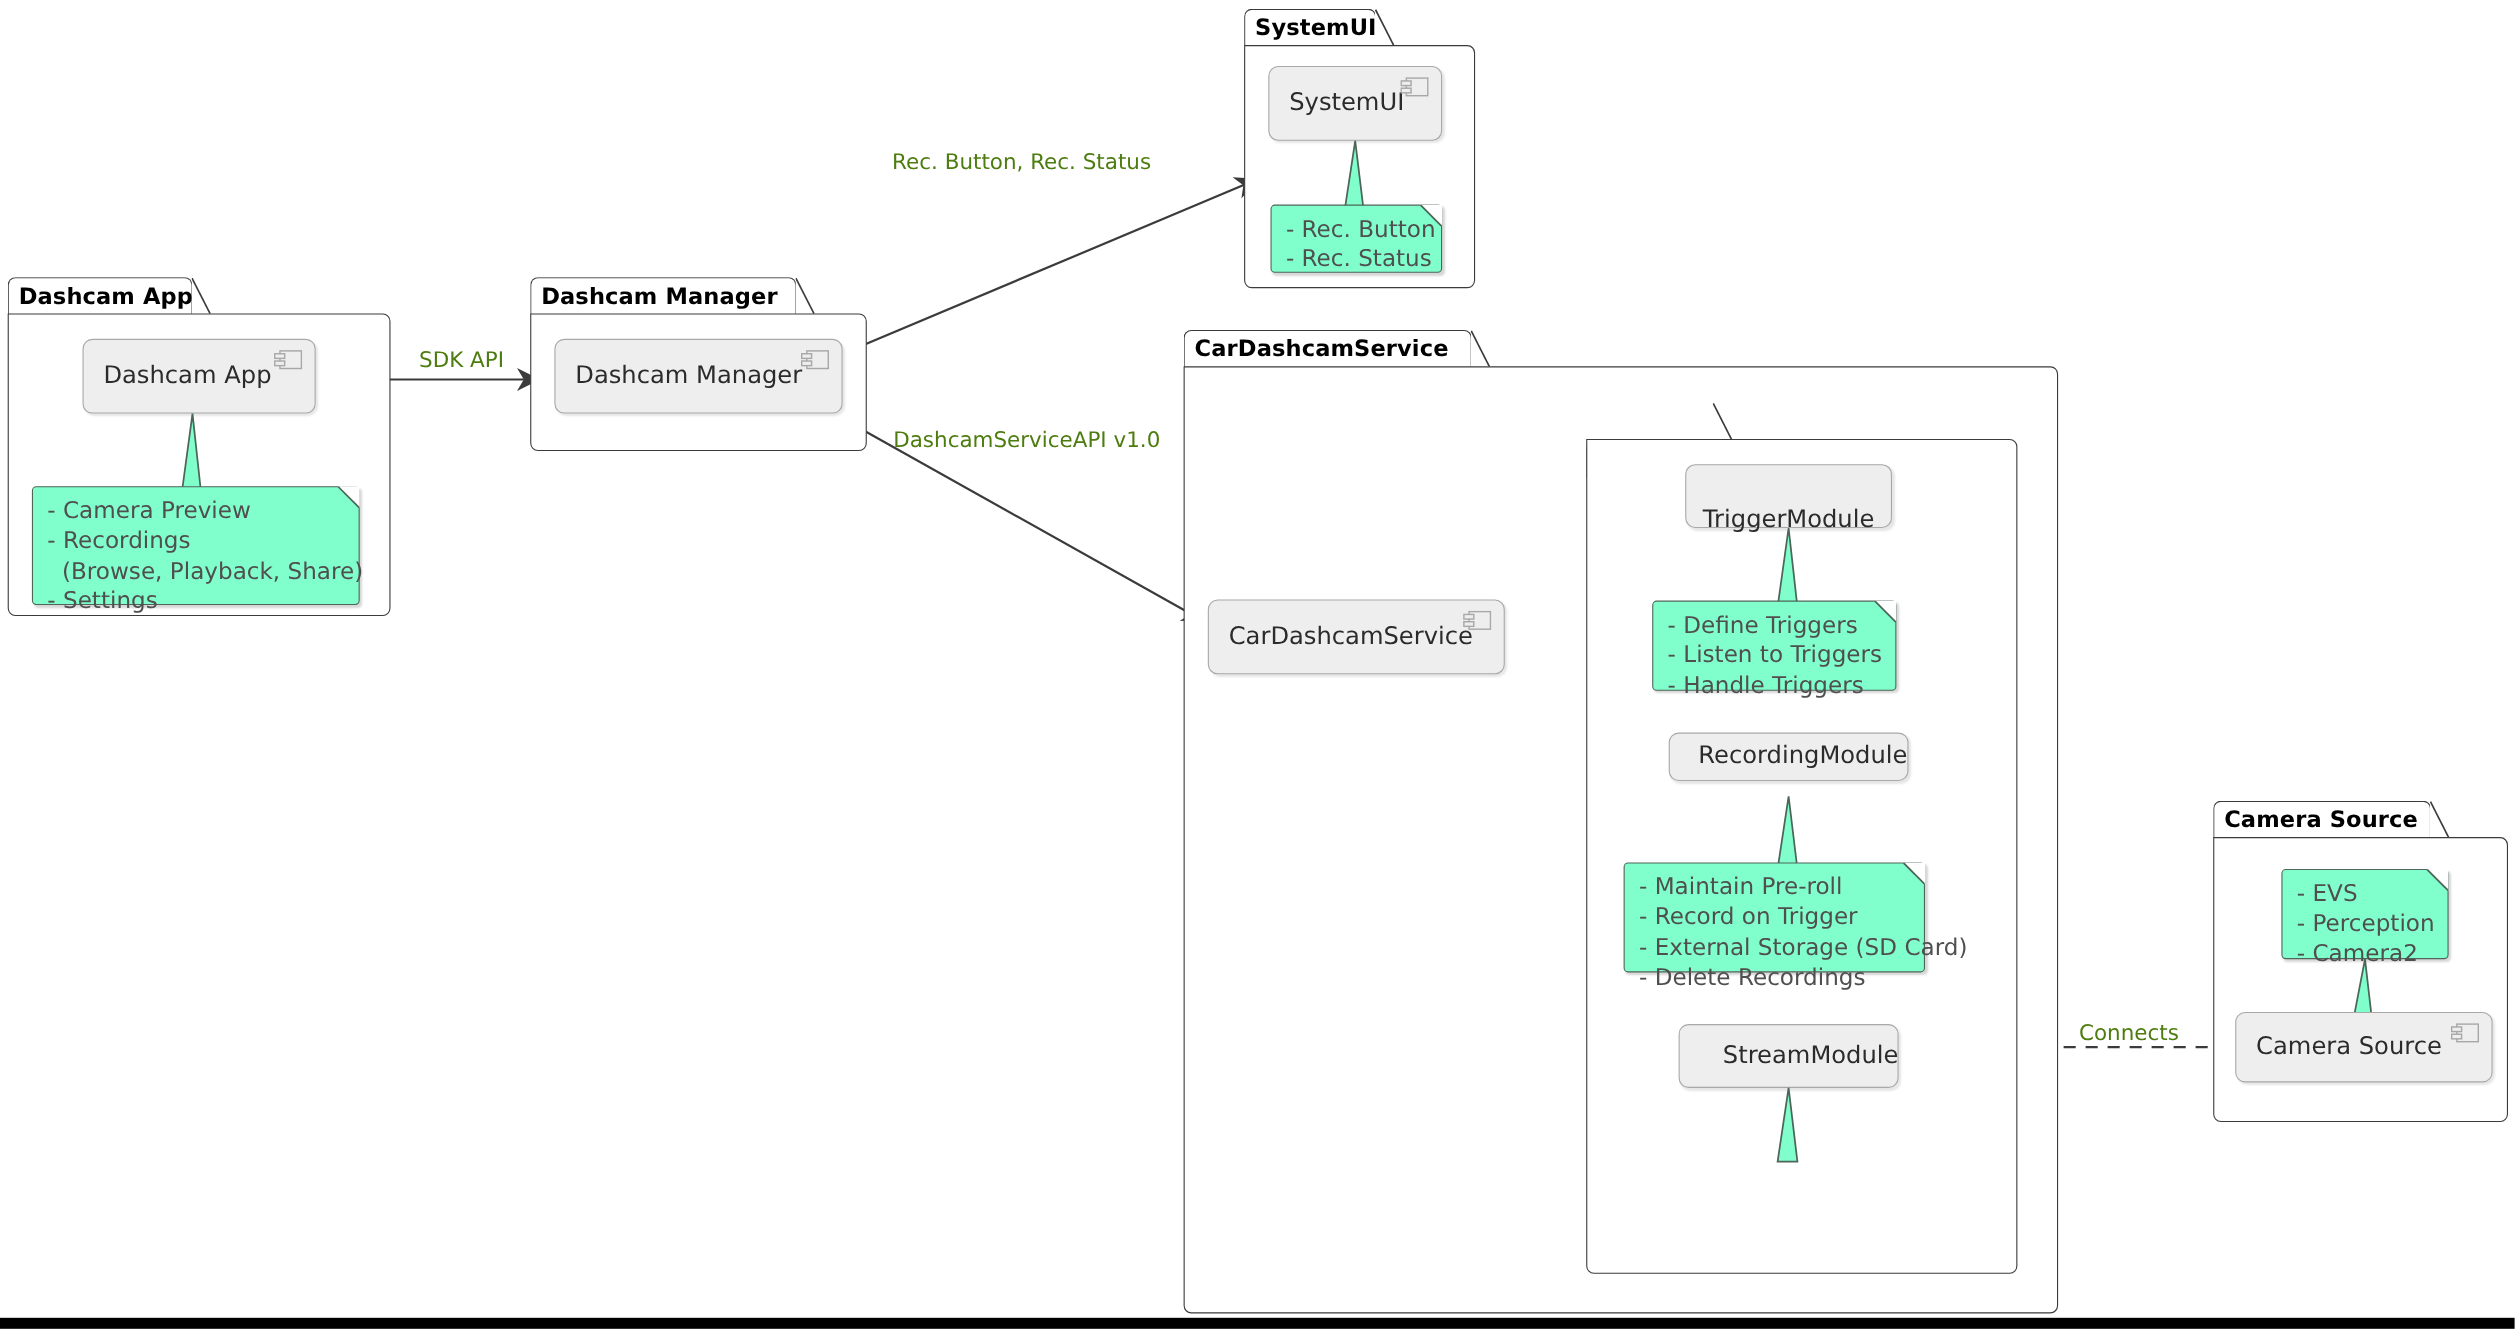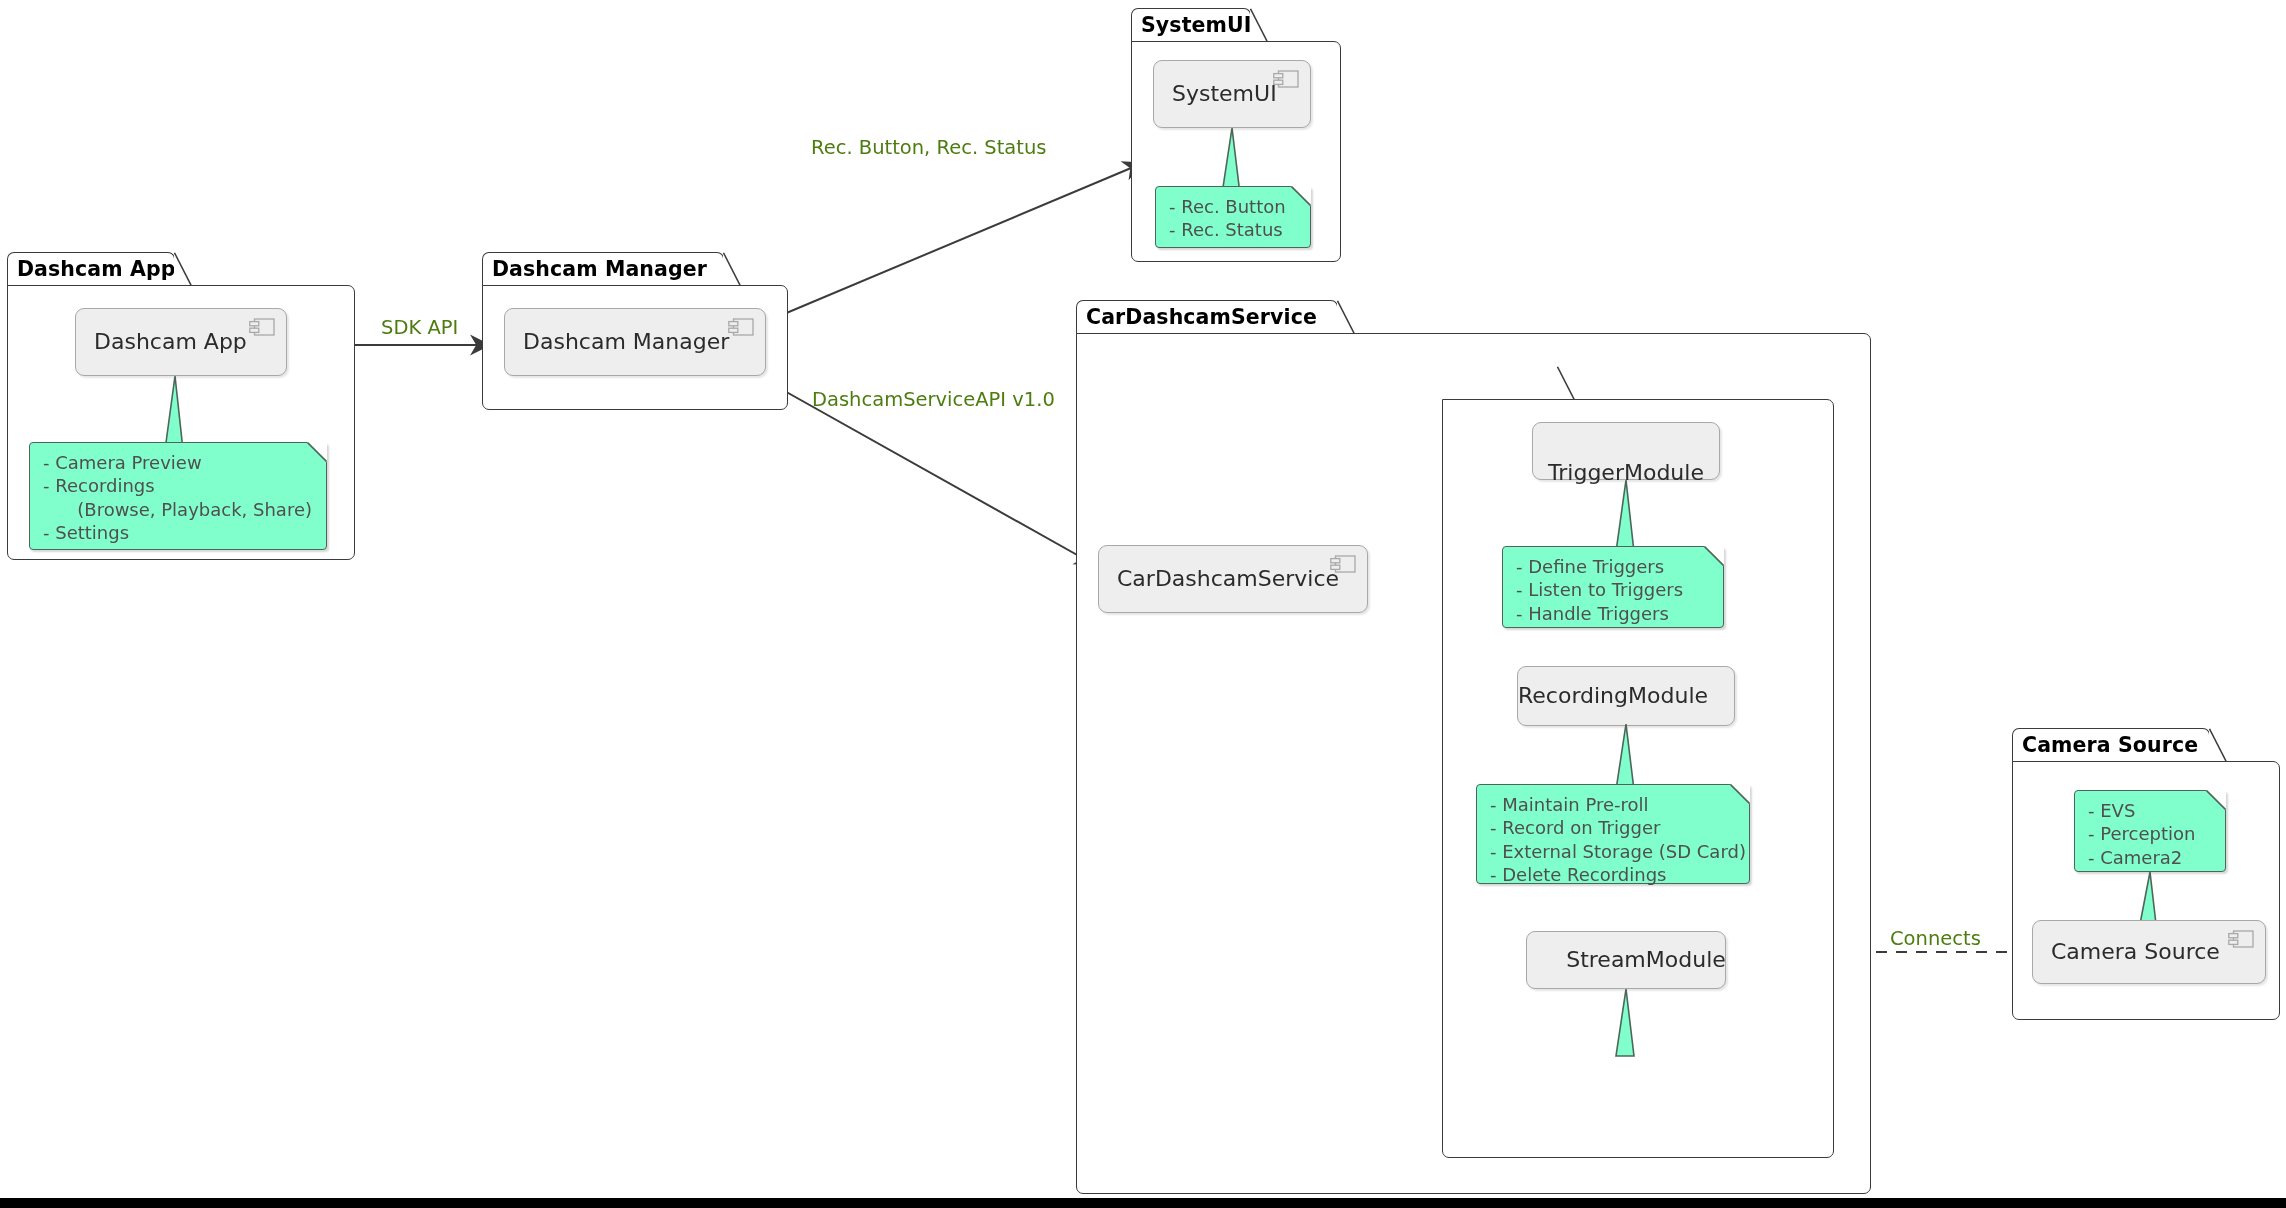--- a/index.html
+++ b/index.html
@@ -63,21 +63,21 @@
     border:1.6px solid #4D6659;
     box-sizing:border-box;
     border-radius:4px;
     box-shadow:2px 2px 2px rgba(0,0,0,0.16);
   }
   .note .note-fold{
     position:absolute;right:-1px;top:-1px;width:20px;height:20px;
   }
   .note .note-lines{
     padding:8px 14px 8px 13px;
-    font-size:18px;line-height:1.30;
+    font-size:21px;line-height:1.30;
     color:#4F4F4F;white-space:nowrap;
   }
   .note .note-lines .bold{font-weight:bold;color:#3F3F3F;}
 
   
   .edge-label{
     position:absolute;font-size:19.5px;color:#4d7c0f;white-space:nowrap;
     line-height:1;
   }
 
@@ -292,21 +292,21 @@
             <path d="M0.5,0.5 L19.5,19.5" stroke="#4D6659" stroke-width="1.6"></path>
           </svg>
         </span>
         <div class="note-lines">
           <div>- Define Triggers</div>
           <div>- Listen to Triggers</div>
           <div>- Handle Triggers</div>
         </div>
       </div>
 
-      <div class="comp" style="left:75px;top:300px;width:218px;height:60px;justify-content:flex-start;">
+      <div class="comp" style="left:75px;top:300px;width:218px;height:44px;justify-content:flex-end;">
         <span class="comp-label" style="padding-left:0;">RecordingModule</span>
       </div>
       <svg style="position:absolute;left:0;top:0;width:392px;height:792px;pointer-events:none;">
         <path d="M184,358 L192,424 L174,424 Z" fill="#80FFCC" stroke="#4D6659" stroke-width="1.6"></path>
       </svg>
       <div class="note" style="left:34px;top:418px;width:274px;height:100px;">
         <span class="note-fold">
           <svg width="20" height="20" viewBox="0 0 20 20">
             <path d="M20,0 L0,0 L20,20 Z" fill="#FFFFFF"></path>
             <path d="M0.5,0.5 L19.5,19.5" stroke="#4D6659" stroke-width="1.6"></path>

